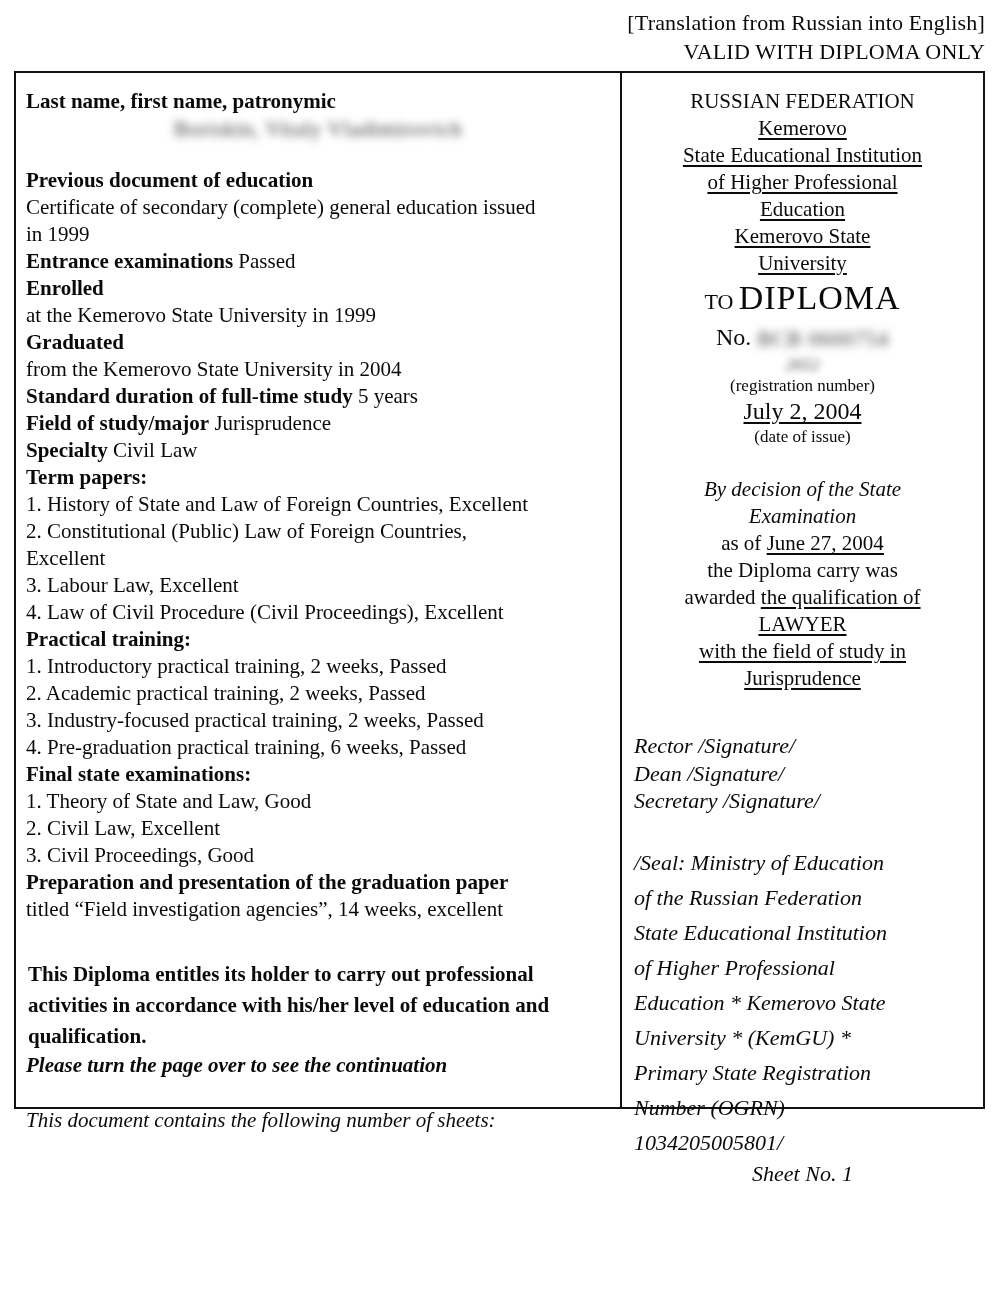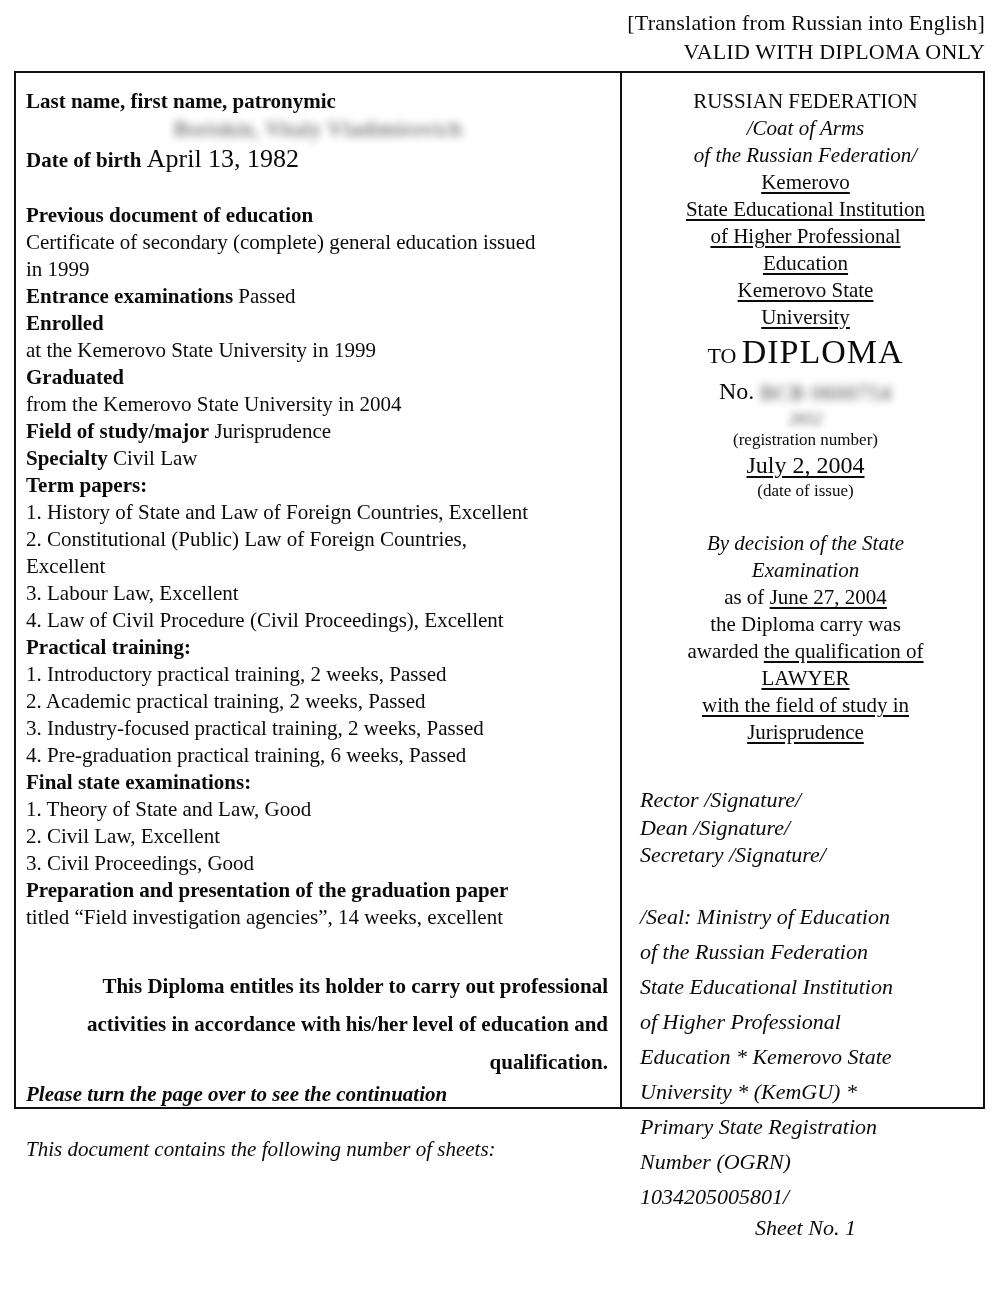--- a/index.html
+++ b/index.html
@@ -28,21 +28,21 @@
     border-right: 2.5px solid #111;
     padding: 15px 10px 10px 10px;
     display: flex; flex-direction: column;
     font-size: 21px; line-height: 27px;
   }
   .col-right {
     flex: 1;
     padding: 15px 12px 10px 12px;
     display: flex; flex-direction: column;
     text-align: center;
-    font-size: 21px; line-height: 27px; margin-left: 6px;
+    font-size: 21px; line-height: 27px;
   }
 
   p { margin: 0; }
   b, .bold { font-weight: bold; }
   .italic { font-style: italic; }
   .lines { white-space: pre-line; }
   .ul { text-decoration: underline; text-underline-offset: 3px; }
 
   
   .name-blur {
@@ -52,22 +52,22 @@
     font-size: 22px;
     letter-spacing: .5px;
     user-select: none;
   }
   .dob-row { line-height: 34px; }
   .dob-value { font-size: 26px; }
   .section-gap { margin-top: 25px; }
   .entitlement {
     margin-top: 36px;
     font-weight: bold;
-    text-align: right;
-    line-height: 38px;
+    text-align: left;
+    line-height: 31px;
     padding: 0 2px;
   }
   .turn-note { margin-top: auto; font-style: italic; font-weight: bold; }
   .sheets-note { margin-top: 28px; margin-bottom: 2px; font-style: italic; }
 
   
   .rc-title { margin-top: 29px; font-size: 24px; letter-spacing: .5px; }
   .rc-diploma-line { margin-top: 2px; line-height: 38px; }
   .rc-to { font-size: 22px; }
   .rc-diploma { font-size: 34px; letter-spacing: 1px; }
@@ -114,34 +114,34 @@
   <p class="header-note">[Translation from Russian into English]</p>
   <p class="header-note">VALID WITH DIPLOMA ONLY</p>
 
   <div class="doc-box">
 
     <div class="col-left">
 
       <p><b>Last name, first name, patronymic</b></p>
       <p class="name-blur">Boriskin, Vitaly Vladimirovich</p>
 
-      <p class="dob-row"><b>Date of birth</b> <span class="dob-value">April 13, 1982</span></p>
 
       <p class="section-gap"><b>Previous document of education</b></p>
       <p class="lines">Certificate of secondary (complete) general education issued
 in 1999</p>
 
       <p><b>Entrance examinations</b> <span>Passed</span></p>
 
       <p><b>Enrolled</b></p>
       <p>at the Kemerovo State University in 1999</p>
 
       <p><b>Graduated</b></p>
       <p>from the Kemerovo State University in 2004</p>
 
+      <p><b>Standard duration of full-time study</b> <span>5 years</span></p>
       <p><b>Field of study/major</b> <span>Jurisprudence</span></p>
       <p><b>Specialty</b> <span>Civil Law</span></p>
 
       <p><b>Term papers:</b></p>
       <p class="lines">1. History of State and Law of Foreign Countries, Excellent
 2. Constitutional (Public) Law of Foreign Countries,
 Excellent
 3. Labour Law, Excellent
 4. Law of Civil Procedure (Civil Proceedings), Excellent</p>
 
@@ -161,22 +161,20 @@
 
       <p class="entitlement">This Diploma entitles its holder to carry out professional activities in accordance with his/her level of education and qualification.</p>
 
       <p class="turn-note">Please turn the page over to see the continuation</p>
       <p class="sheets-note">This document contains the following number of sheets:</p>
     </div>
 
     <div class="col-right">
 
       <p>RUSSIAN FEDERATION</p>
-      <p class="lines italic">/Coat of Arms
-of the Russian Federation/</p>
       <p class="lines ul">Kemerovo
 State Educational Institution
 of Higher Professional
 Education
 Kemerovo State
 University</p>
 
       <p class="rc-diploma-line"><span class="rc-to">TO</span> <span class="rc-diploma">DIPLOMA</span></p>
 
       <p class="rc-no-line"><span>No.</span> <span class="num-blur">BCB 0600754</span></p>

